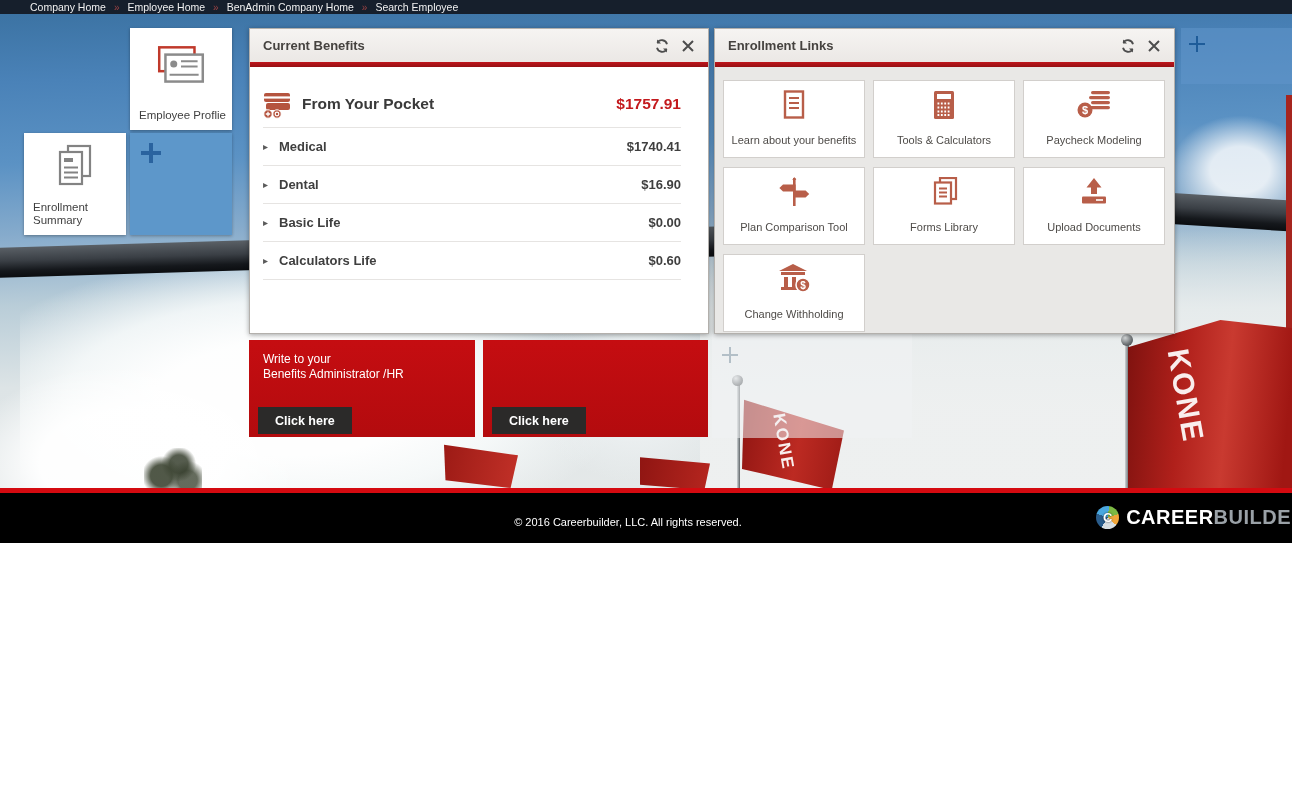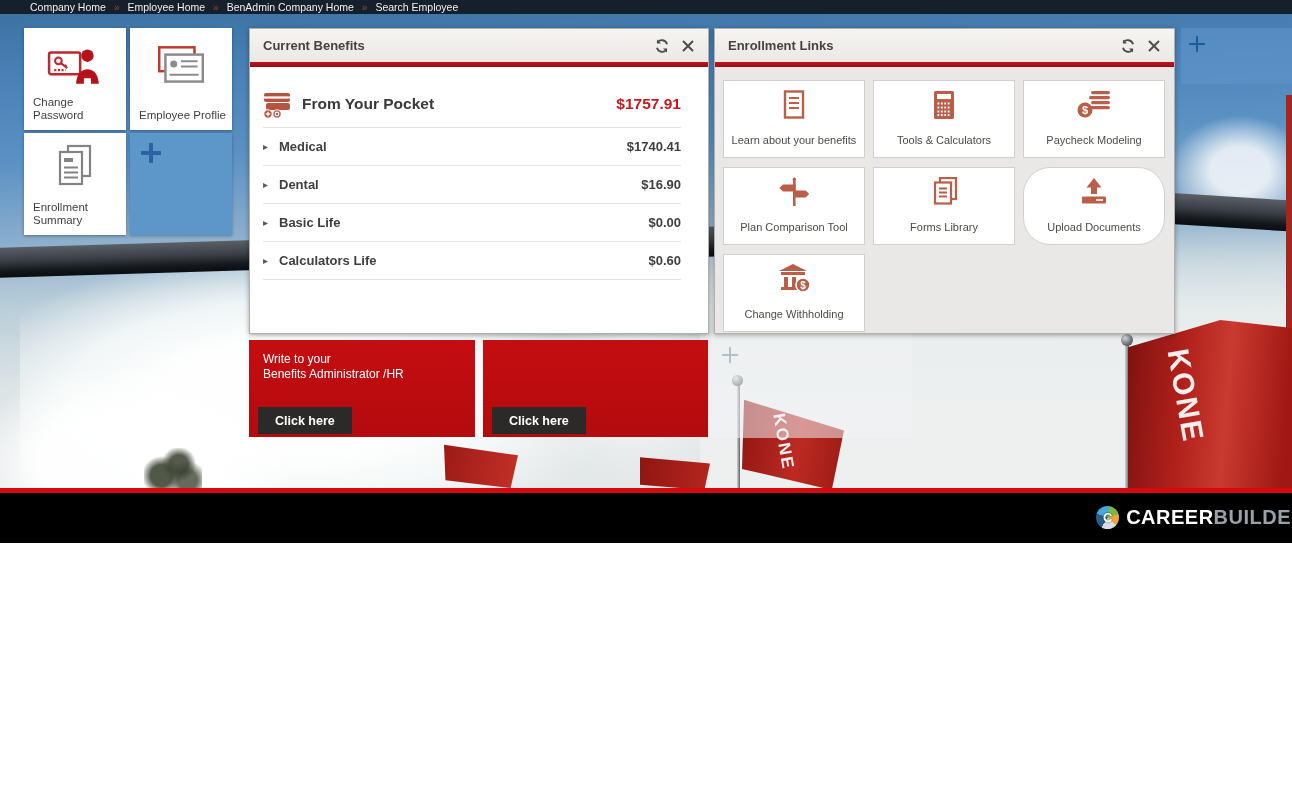--- a/index.html
+++ b/index.html
@@ -142,33 +142,20 @@
   <div class="topnav">
     <a>Company Home</a>
     <span class="nav-sep">»</span>
     <a>Employee Home</a>
     <span class="nav-sep">»</span>
     <a>BenAdmin Company Home</a>
     <span class="nav-sep">»</span>
     <a>Search Employee</a>
   </div>
 
-  <div class="qtile" style="left:24px;top:28px;">
-    <span class="qicon">
-      <svg width="56" height="42" viewBox="0 0 54 40">
-        <rect x="2" y="8" width="30" height="21" rx="2" fill="#fff" stroke="#c0272d" stroke-width="2.4"></rect>
-        <circle cx="11" cy="16" r="3.2" fill="none" stroke="#c0272d" stroke-width="2"></circle>
-        <path d="M13.5 18.2l6 4.8M17 22l1.6-2" stroke="#c0272d" stroke-width="2" fill="none"></path>
-        <path d="M7 25h11" stroke="#c0272d" stroke-width="2.2" stroke-dasharray="2 1.5"></path>
-        <circle cx="39" cy="11" r="6" fill="#b5121b"></circle>
-        <path d="M28 38c.8-9.5 5-14 11-14s10.2 4.5 11 14h-7.6v-5.2h-6.8V38z" fill="#b5121b"></path>
-      </svg>
-    </span>
-    <span class="qlabel">Change Password</span>
-  </div>
 
   <div class="qtile" style="left:130px;top:28px;">
     <span class="qicon">
       <svg width="56" height="44" viewBox="0 0 54 42">
         <rect x="6" y="3" width="34" height="23" fill="#fff" stroke="#c0392b" stroke-width="2.4"></rect>
         <rect x="12" y="10" width="36" height="26" fill="#fff" stroke="#8b8b8b" stroke-width="2.4"></rect>
         <circle cx="20" cy="19" r="3.4" fill="#8b8b8b"></circle>
         <path d="M27 16.5h16M27 21.5h16M16 29.5h28" stroke="#8b8b8b" stroke-width="2"></path>
       </svg>
     </span>
@@ -320,21 +307,21 @@
       <span class="el-icon">
         <svg width="36" height="30" viewBox="0 0 36 30">
           <rect x="14" y="1" width="16" height="21" fill="#fff" stroke="currentColor" stroke-width="2.2"></rect>
           <rect x="9" y="5.5" width="16" height="21" fill="#fff" stroke="currentColor" stroke-width="2.2"></rect>
           <path d="M13 11.5h8M13 15.5h8M13 19.5h8" stroke="currentColor" stroke-width="1.8"></path>
         </svg>
       </span>
       <span class="el-label">Forms Library</span>
     </div>
 
-    <div class="el-tile" style="left:308px;top:138px;border-radius:27px;">
+    <div class="el-tile" style="left:308px;top:138px;">
       <span class="el-icon">
         <svg width="36" height="30" viewBox="0 0 36 30">
           <path d="M18 1l7.5 9.5H21V17h-6v-6.5h-4.5z" fill="currentColor"></path>
           <rect x="6" y="19.5" width="24" height="7" rx="1" fill="currentColor"></rect>
           <path d="M20 23h7" stroke="#fff" stroke-width="1.6"></path>
         </svg>
       </span>
       <span class="el-label">Upload Documents</span>
     </div>
 
@@ -361,20 +348,21 @@
     </div>
     <button class="banner-btn">Click here</button>
   </div>
 
   <div class="banner" style="left:483px;width:225px;">
     <button class="banner-btn">Click here</button>
   </div>
 
   <div class="footer-red"></div>
   <div class="footer">
+    <div class="copyright">© 2016 Careerbuilder, LLC. All rights reserved.</div>
     <div class="cb-logo">
       <span class="cb-mark">
           <b>C</b>
         </span>
       <span class="cb-word"><span class="w1">CAREER</span><span class="w2">BUILDER</span></span>
     </div>
   </div>
 
 </div>
 

